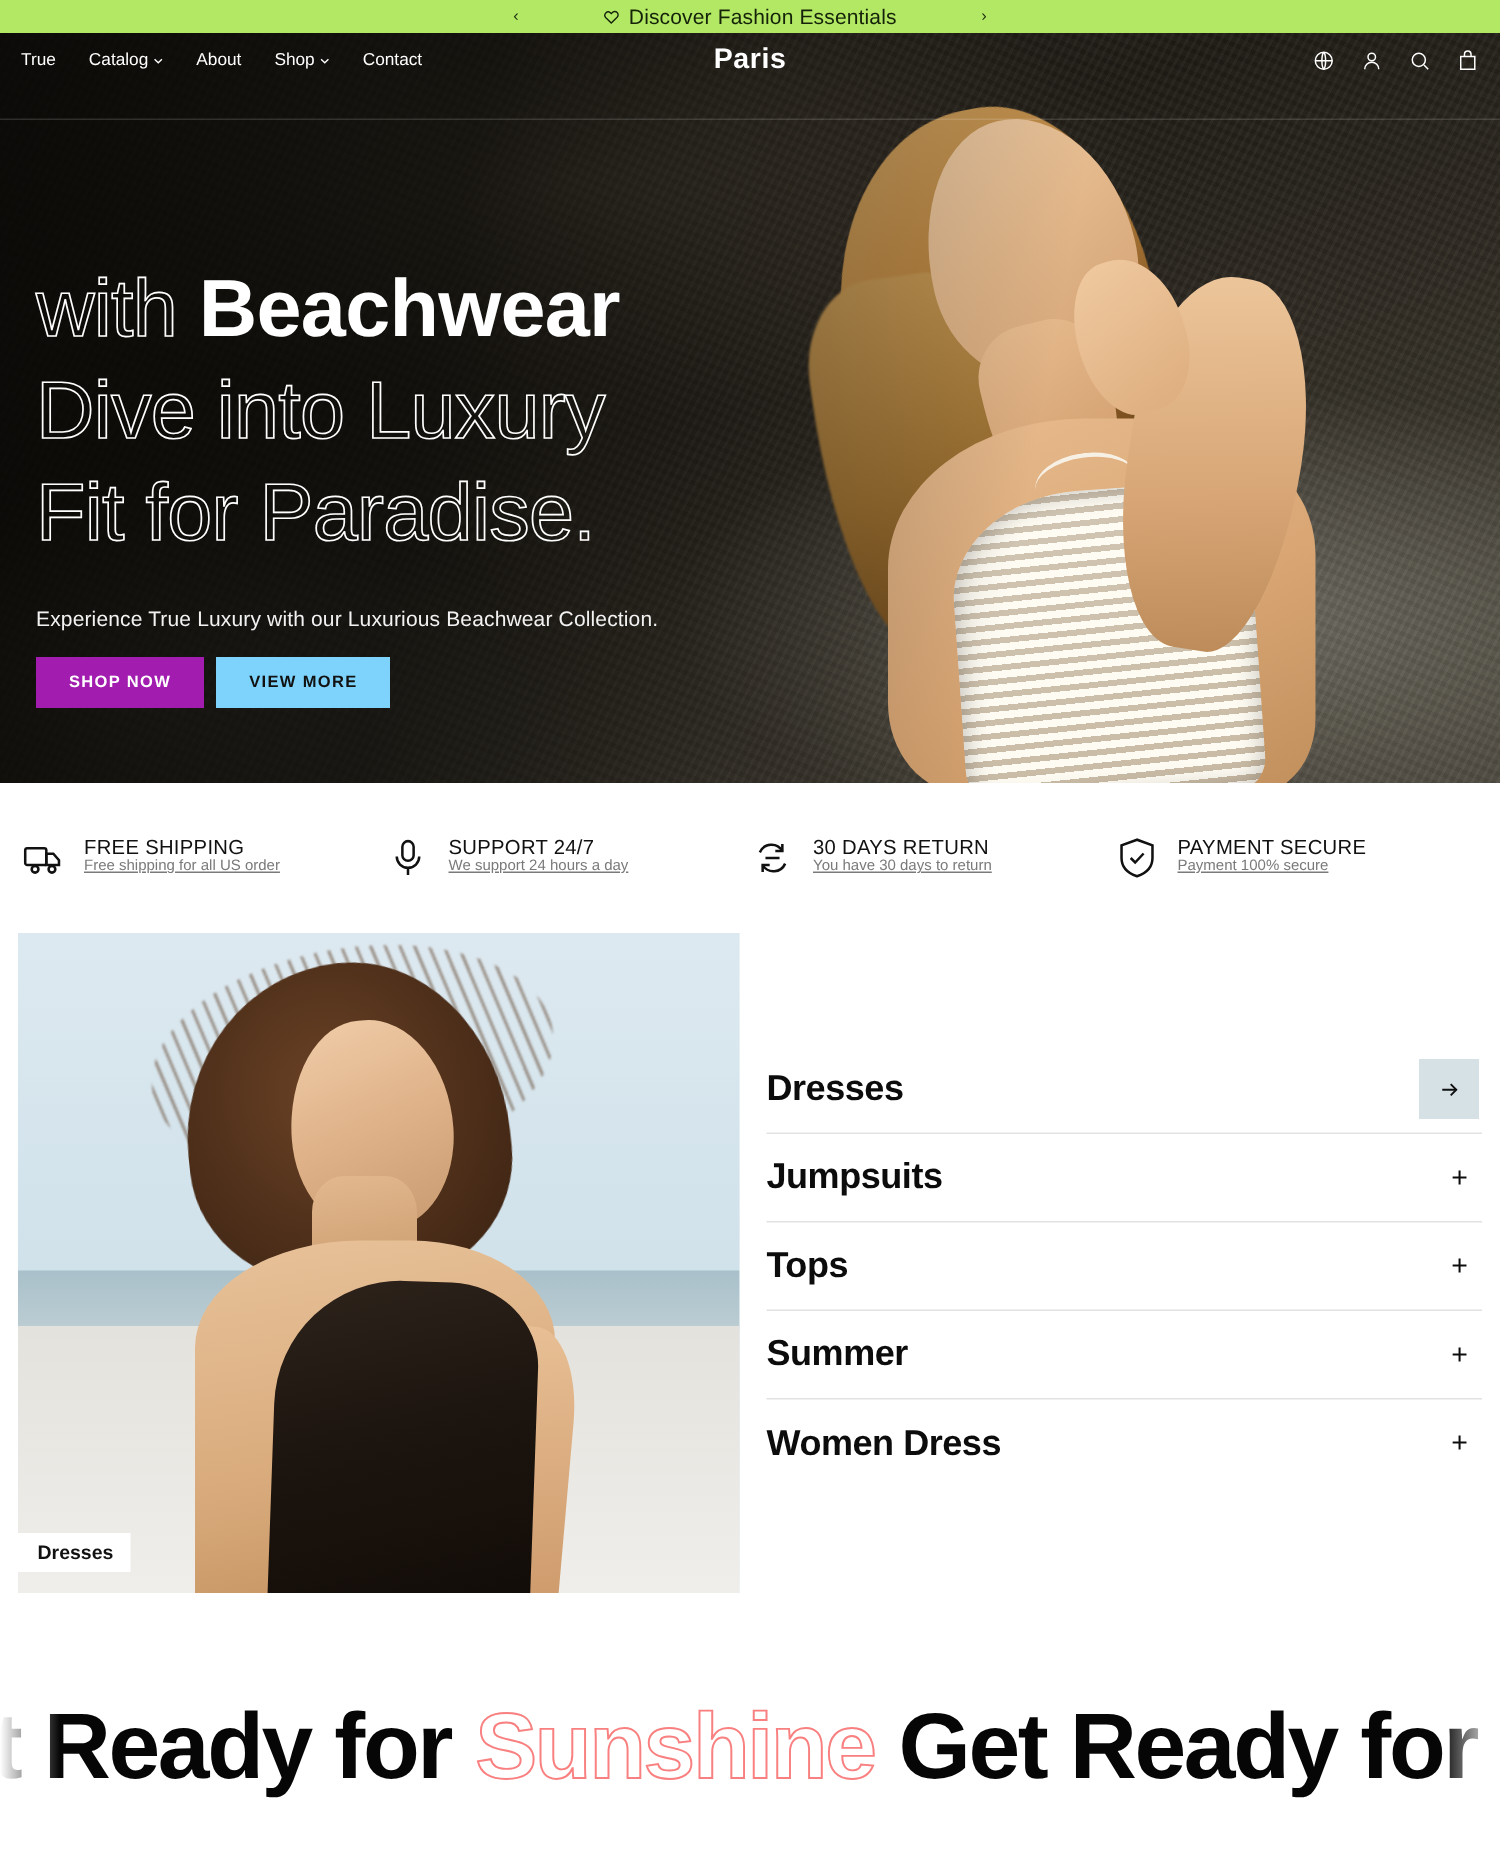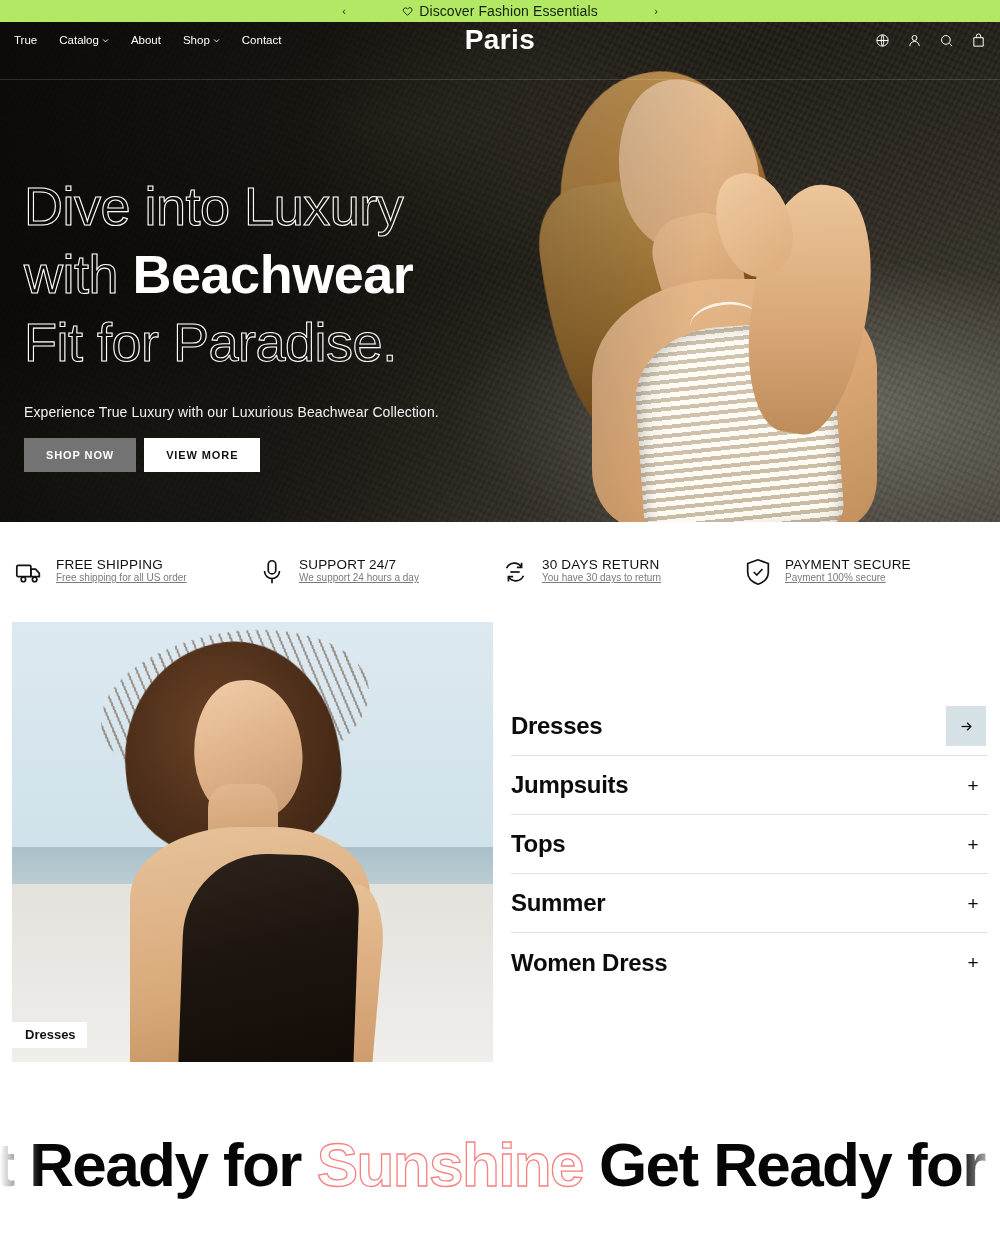--- a/index.html
+++ b/index.html
@@ -120,21 +120,21 @@
   }
   .nav-left { display: flex; align-items: center; gap: 22px; }
   .nav-link {
     font-size: 11.5px; color: #fff; text-decoration: none;
     display: flex; align-items: center; gap: 3px; cursor: pointer;
     white-space: nowrap;
   }
   .chev { width: 7px; height: 7px; display: inline-block; }
   .brand {
     position: absolute; left: 0; right: 0; text-align: center;
-    font-size: 28px; font-weight: 700; letter-spacing: .4px;
+    font-size: 19px; font-weight: 700; letter-spacing: .4px;
     color: #fff; pointer-events: none;
   }
   .nav-right {
     margin-left: auto; display: flex; align-items: center; gap: 17px;
     position: relative; z-index: 7;
   }
   .nav-icon { width: 15px; height: 15px; cursor: pointer; display: block; }
   .nav-divider { position: absolute; left: 0; right: 0; top: 57px; height: 1px;
     background: rgba(255,255,255,.14); z-index: 5; }
 
@@ -150,22 +150,22 @@
     color: #fff; -webkit-text-stroke: 0; font-weight: 700;
   }
   .hero-sub {
     margin-top: 28px; font-size: 14px; color: #f2f2f2; letter-spacing: .1px;
   }
   .hero-btns { margin-top: 18px; display: flex; gap: 8px; }
   .btn {
     font-size: 11px; letter-spacing: .9px; font-weight: 600;
     padding: 11px 22px; cursor: pointer; border: none; display: inline-block;
   }
-  .btn-dark { background: #737373; color: #fff; }
-  .btn-light { background: #ffffff; color: #111; }
+  .btn-dark { background: #a21caf; color: #fff; }
+  .btn-light { background: #7dd3fc; color: #111; }
 
   
   .features {
     display: flex; width: 1000px; height: 100px; align-items: center;
     background: #fff; padding: 0 14px;
   }
   .feature { flex: 1; display: flex; gap: 12px; }
   .feature-icon { width: 30px; height: 30px; flex: none; }
   .feature-title { font-size: 13.5px; color: #111; letter-spacing: .2px; }
   .feature-desc { font-size: 10px; color: #7a7a7a; margin-top: 0; text-decoration: underline; }
@@ -347,22 +347,22 @@
       </svg>
       <svg class="nav-icon" viewBox="0 0 24 24" fill="none" stroke="#fff" stroke-width="1.6">
         <path d="M4.5 7.5h15V21h-15z"></path>
           <path d="M8.5 7.5V5a3.5 3.5 0 0 1 7 0v2.5"></path>
       </svg>
     </div>
   </div>
   <div class="nav-divider"></div>
 
   <div class="hero-content">
+    <div class="hl"><span>with </span><span class="solid">Beachwear</span></div>
     <div class="hl">Dive into Luxury</div>
-    <div class="hl"><span>with </span><span class="solid">Beachwear</span></div>
     <div class="hl">Fit for Paradise.</div>
     <div class="hero-sub">Experience True Luxury with our Luxurious Beachwear Collection.</div>
     <div class="hero-btns">
       <button class="btn btn-dark">SHOP NOW</button>
       <button class="btn btn-light">VIEW MORE</button>
     </div>
   </div>
 </div>
 
 <div class="features">

